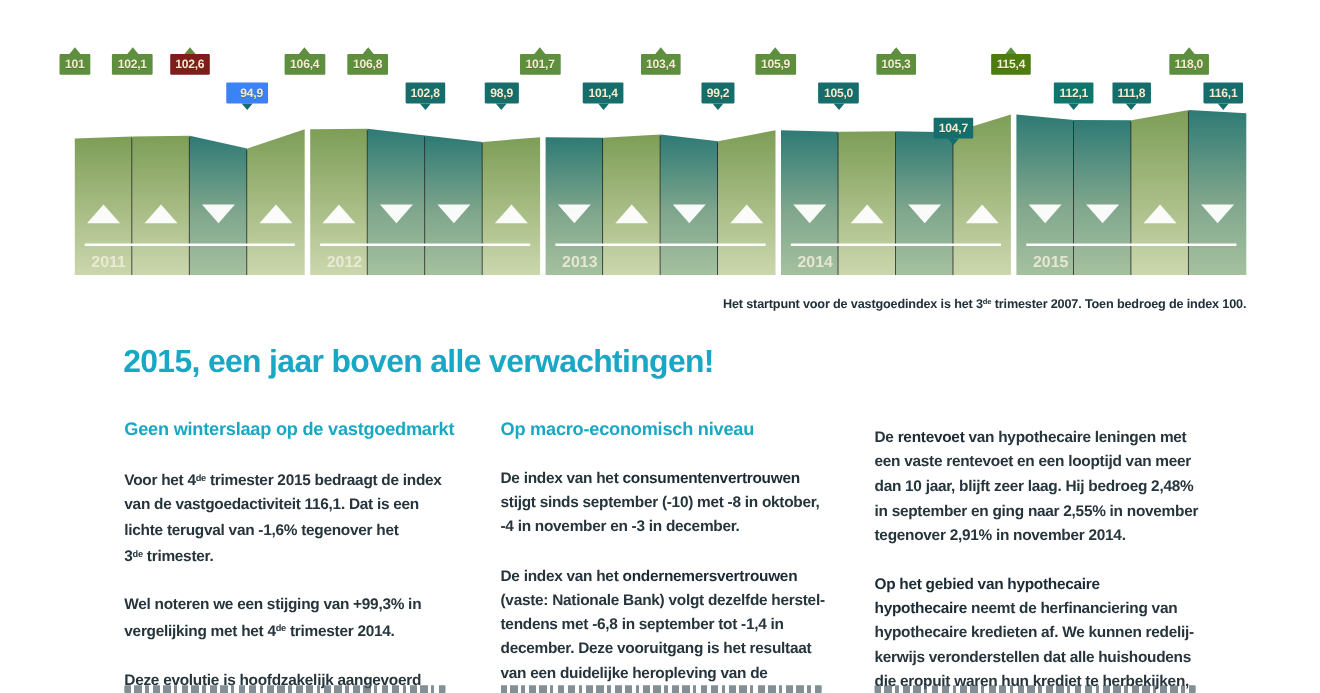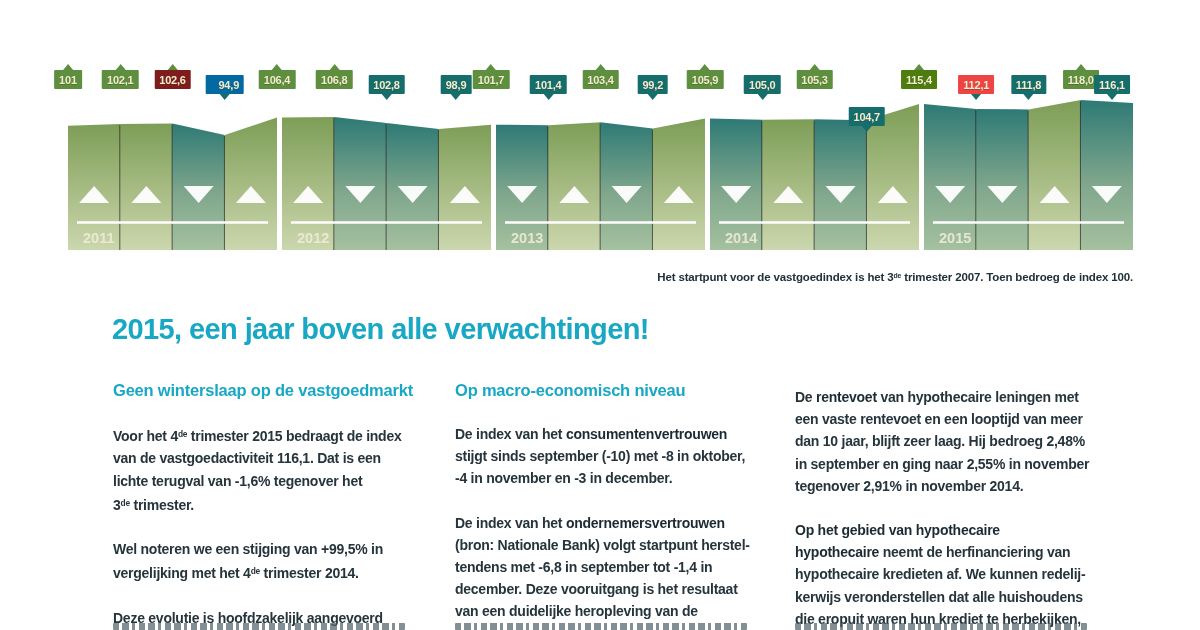--- a/index.html
+++ b/index.html
@@ -9,21 +9,21 @@
   }
   
   #chart{position:absolute;left:0;top:0;width:1200px;height:262px;}
   #chart svg{position:absolute;left:0;top:0;}
   .badge{
     position:absolute;transform:translateX(-50%);
     color:#f3ecd2;font-weight:700;font-size:11px;line-height:14px;
     padding:3px 5px 2px 5px;border-radius:1px;white-space:nowrap;
     text-shadow:0 1px 0 rgba(70,60,0,.35);letter-spacing:-.2px;
   }
-  .badge.up{top:70px;}
+  .badge.up{top:49px;}
   .badge.down{top:75px;}
   .nub{position:absolute;left:50%;margin-left:-5px;width:0;height:0;
        border-left:5px solid transparent;border-right:5px solid transparent;}
   .badge.up .nub{top:-6px;border-bottom:6px solid transparent;}
   .badge.down .nub{bottom:-6px;border-top:6px solid transparent;}
   
   .note{
     position:absolute;top:271px;right:67px;
     font-size:11.5px;font-weight:700;color:#20313a;letter-spacing:-.15px;
   }
@@ -131,71 +131,71 @@
       <line x1="505" y1="222.5" x2="696" y2="222.5" stroke="#ffffff" stroke-width="2.4"></line>
       <text x="511" y="243" fill="#f0edd8" opacity="0.88" font-family="&quot;Liberation Sans&quot;,sans-serif" font-size="14.5" font-weight="700">2013</text>
       <line x1="719" y1="222.5" x2="910" y2="222.5" stroke="#ffffff" stroke-width="2.4"></line>
       <text x="725" y="243" fill="#f0edd8" opacity="0.88" font-family="&quot;Liberation Sans&quot;,sans-serif" font-size="14.5" font-weight="700">2014</text>
       <line x1="933" y1="222.5" x2="1124" y2="222.5" stroke="#ffffff" stroke-width="2.4"></line>
       <text x="939" y="243" fill="#f0edd8" opacity="0.88" font-family="&quot;Liberation Sans&quot;,sans-serif" font-size="14.5" font-weight="700">2015</text>
     </svg>
     <div class="badge up" style="left: 68px; background: rgb(93, 143, 63);"><span>101</span><span class="nub" style="border-bottom-color: rgb(93, 143, 63);"></span></div>
     <div class="badge up" style="left: 120.25px; background: rgb(93, 143, 63);"><span>102,1</span><span class="nub" style="border-bottom-color: rgb(93, 143, 63);"></span></div>
     <div class="badge up" style="left: 172.5px; background: #7f1d1d;"><span>102,6</span><span class="nub" style="border-bottom-color: rgb(93, 143, 63);"></span></div>
-    <div class="badge down" style="left: 224.75px; background: #0369a1; padding-left: 13px;"><span>94,9</span><span class="nub" style="border-top-color: rgb(21, 110, 108);"></span></div>
+    <div class="badge down" style="left: 224.75px; background: #3b82f6; padding-left: 13px;"><span>94,9</span><span class="nub" style="border-top-color: rgb(21, 110, 108);"></span></div>
     <div class="badge up" style="left: 277px; background: rgb(93, 143, 63);"><span>106,4</span><span class="nub" style="border-bottom-color: rgb(93, 143, 63);"></span></div>
     <div class="badge up" style="left: 334.25px; background: rgb(93, 143, 63);"><span>106,8</span><span class="nub" style="border-bottom-color: rgb(93, 143, 63);"></span></div>
     <div class="badge down" style="left: 386.5px; background: rgb(21, 110, 108);"><span>102,8</span><span class="nub" style="border-top-color: rgb(21, 110, 108);"></span></div>
     <div class="badge down" style="left: 456px; background: rgb(21, 110, 108);"><span>98,9</span><span class="nub" style="border-top-color: rgb(21, 110, 108);"></span></div>
     <div class="badge up" style="left: 491px; background: rgb(93, 143, 63);"><span>101,7</span><span class="nub" style="border-bottom-color: rgb(93, 143, 63);"></span></div>
     <div class="badge down" style="left: 548.25px; background: rgb(21, 110, 108);"><span>101,4</span><span class="nub" style="border-top-color: rgb(21, 110, 108);"></span></div>
     <div class="badge up" style="left: 600.5px; background: rgb(93, 143, 63);"><span>103,4</span><span class="nub" style="border-bottom-color: rgb(93, 143, 63);"></span></div>
     <div class="badge down" style="left: 652.75px; background: rgb(21, 110, 108);"><span>99,2</span><span class="nub" style="border-top-color: rgb(21, 110, 108);"></span></div>
     <div class="badge up" style="left: 705px; background: rgb(93, 143, 63);"><span>105,9</span><span class="nub" style="border-bottom-color: rgb(93, 143, 63);"></span></div>
     <div class="badge down" style="left: 762.25px; background: rgb(21, 110, 108);"><span>105,0</span><span class="nub" style="border-top-color: rgb(21, 110, 108);"></span></div>
     <div class="badge up" style="left: 814.5px; background: rgb(93, 143, 63);"><span>105,3</span><span class="nub" style="border-bottom-color: rgb(93, 143, 63);"></span></div>
     <div class="badge down" style="left: 866.75px; background: rgb(21, 110, 108); margin-top: 32px;"><span>104,7</span><span class="nub" style="border-top-color: rgb(21, 110, 108);"></span></div>
     <div class="badge up" style="left: 919px; background: #4d7c0f;"><span>115,4</span><span class="nub" style="border-bottom-color: rgb(93, 143, 63);"></span></div>
-    <div class="badge down" style="left: 976.25px; background: #ef4444;"><span>112,1</span><span class="nub" style="border-top-color: rgb(21, 110, 108);"></span></div>
+    <div class="badge down" style="left: 976.25px; background: #0f766e;"><span>112,1</span><span class="nub" style="border-top-color: rgb(21, 110, 108);"></span></div>
     <div class="badge down" style="left: 1028.5px; background: rgb(21, 110, 108);"><span>111,8</span><span class="nub" style="border-top-color: rgb(21, 110, 108);"></span></div>
     <div class="badge up" style="left: 1080.75px; background: rgb(93, 143, 63);"><span>118,0</span><span class="nub" style="border-bottom-color: rgb(93, 143, 63);"></span></div>
     <div class="badge down" style="left: 1112px; background: rgb(21, 110, 108);"><span>116,1</span><span class="nub" style="border-top-color: rgb(21, 110, 108);"></span></div>
   </div>
 
 <div class="note"><span>Het startpunt voor de vastgoedindex is het 3</span><span class="sup">de</span><span> trimester 2007. Toen bedroeg de index 100.</span></div>
 
 <div class="title">2015, een jaar boven alle verwachtingen!</div>
 
 <div id="columns">
     <div class="col" style="left: 113px;">
       <div class="col-heading">Geen winterslaap op de vastgoedmarkt</div>
       <div class="para">
         <div class="line"><span>Voor het 4</span><span class="sup">de</span><span> trimester 2015 bedraagt de index</span></div>
         <div class="line"><span>van de vastgoedactiviteit 116,1. Dat is een</span></div>
         <div class="line"><span>lichte terugval van -1,6% tegenover het</span></div>
         <div class="line"><span>3</span><span class="sup">de</span><span> trimester.</span></div>
       </div>
       <div class="para">
-        <div class="line"><span>Wel noteren we een stijging van +99,5% in</span></div>
+        <div class="line"><span>Wel noteren we een stijging van +99,3% in</span></div>
         <div class="line"><span>vergelijking met het 4</span><span class="sup">de</span><span> trimester 2014.</span></div>
       </div>
       <div class="para">
         <div class="line"><span>Deze evolutie is hoofdzakelijk aangevoerd</span></div>
       </div>
     </div>
     <div class="col" style="left: 455px;">
       <div class="col-heading">Op macro-economisch niveau</div>
       <div class="para">
         <div class="line"><span>De index van het </span><span class="bi">consumentenvertrouwen</span></div>
         <div class="line"><span>stijgt sinds september (-10) met -8 in oktober,</span></div>
         <div class="line"><span>-4 in november en -3 in december.</span></div>
       </div>
       <div class="para">
         <div class="line"><span>De index van het </span><span class="bi">ondernemersvertrouwen</span></div>
-        <div class="line"><span>(bron: Nationale Bank) volgt startpunt herstel-</span></div>
+        <div class="line"><span>(vaste: Nationale Bank) volgt dezelfde herstel-</span></div>
         <div class="line"><span>tendens met -6,8 in september tot -1,4 in</span></div>
         <div class="line"><span>december. Deze vooruitgang is het resultaat</span></div>
         <div class="line"><span>van een duidelijke heropleving van de</span></div>
       </div>
     </div>
     <div class="col" style="left: 795px;">
       <div class="para first-noheading">
         <div class="line"><span>De </span><span class="bi">rentevoet</span><span> van hypothecaire leningen met</span></div>
         <div class="line"><span>een vaste rentevoet en een looptijd van meer</span></div>
         <div class="line"><span>dan 10 jaar, blijft zeer laag. Hij bedroeg 2,48%</span></div>

